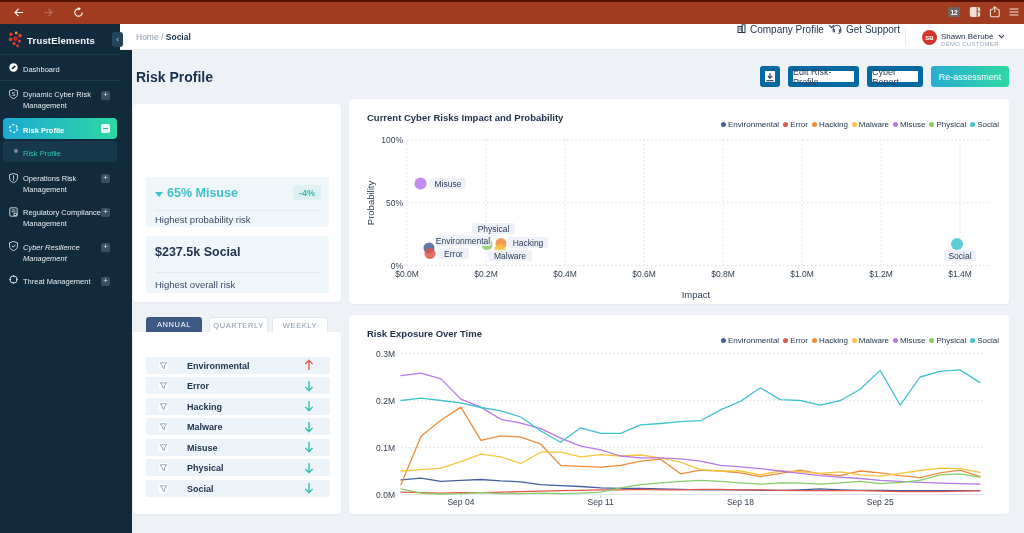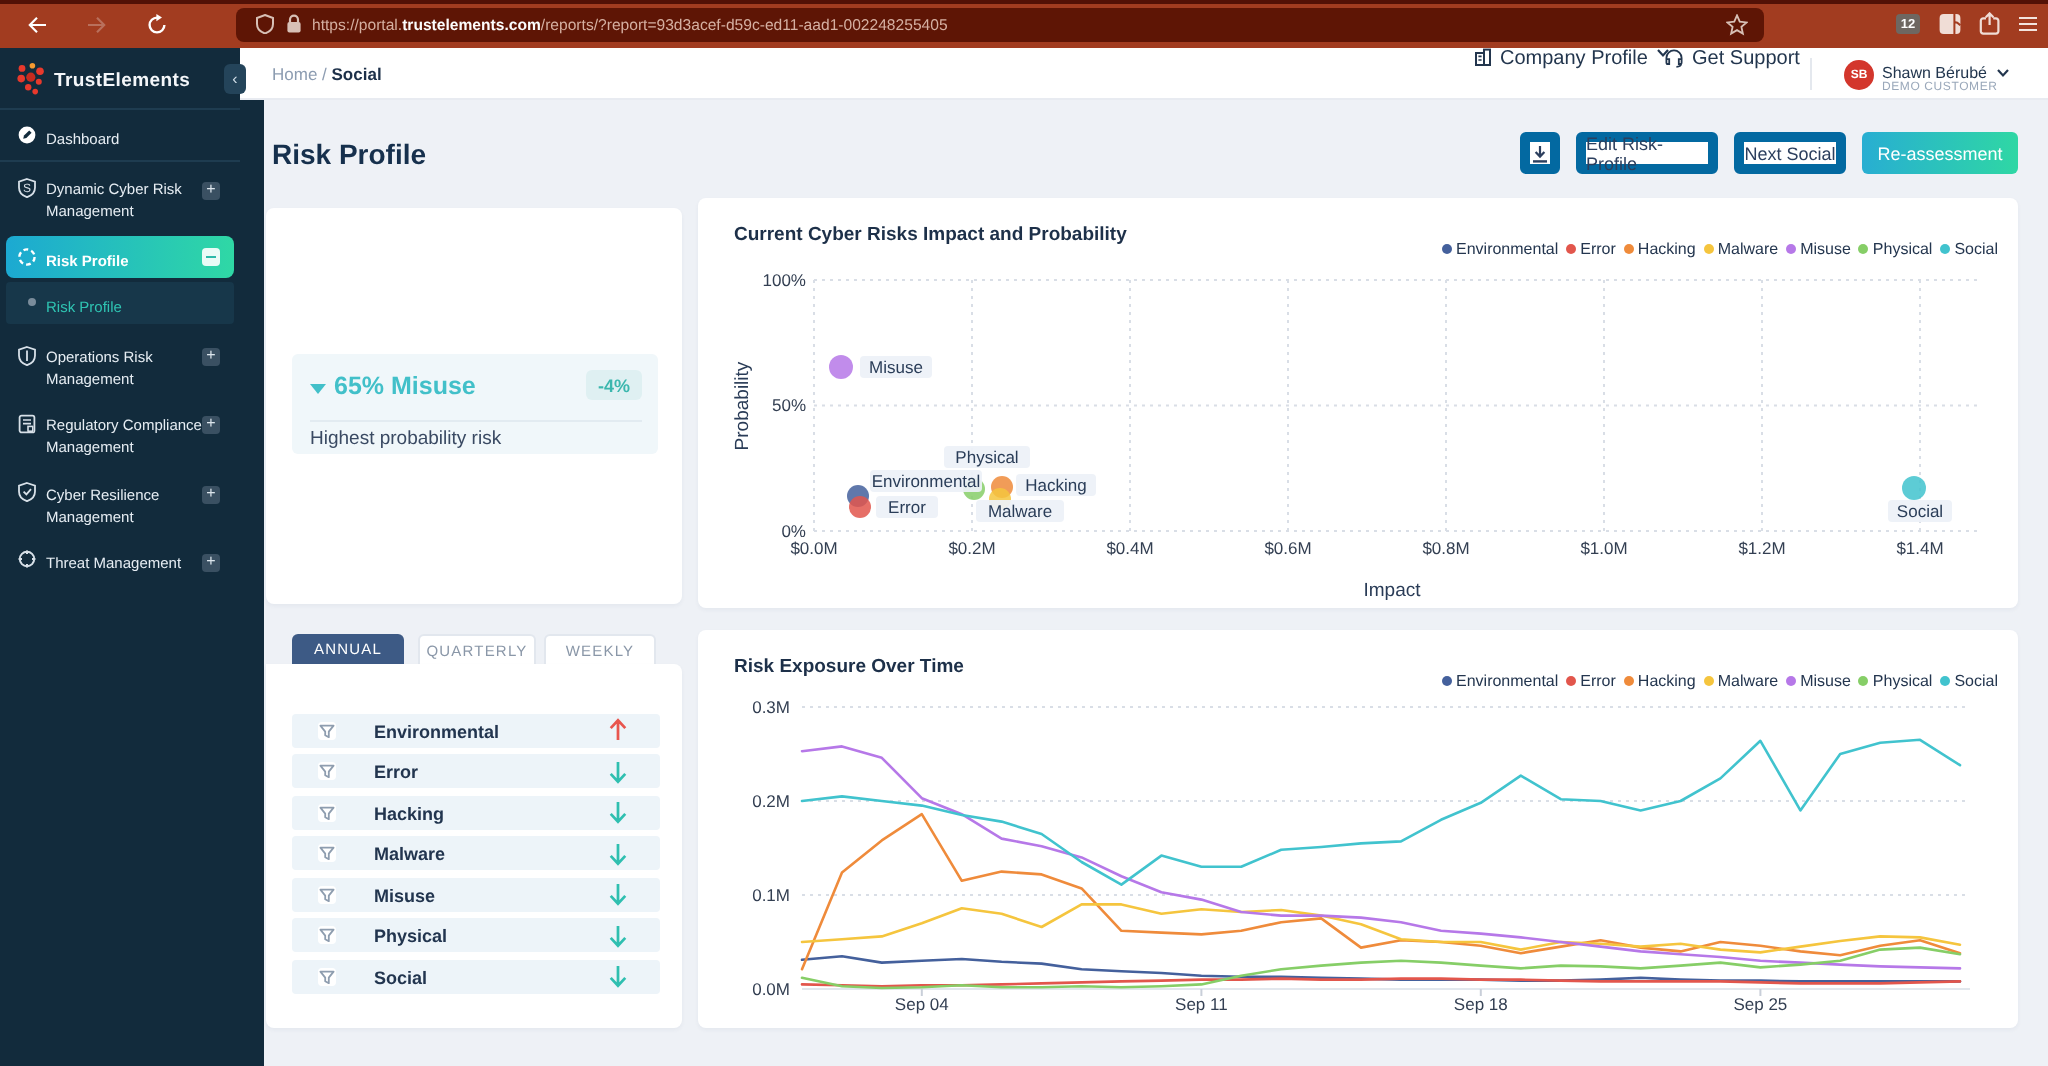--- a/index.html
+++ b/index.html
@@ -65,33 +65,20 @@
     <svg width="11" height="9" viewBox="0 0 12 10">
           <path d="M6 1 L10 5 L6 9 M1 5 H10" stroke="#B9705C" stroke-width="1.2" fill="none"></path>
         </svg>
   </div>
   <div class="navbtn" style="left:68px;width:20px;">
     <svg width="11" height="11" viewBox="0 0 11 11">
           <path d="M9.2 5.5 A3.7 3.7 0 1 1 5.5 1.8" stroke="#fff" stroke-width="1.2" fill="none"></path>
           <path d="M5.2 0 L8 1.8 L5.2 3.6 Z" fill="#fff"></path>
         </svg>
   </div>
-  <div id="urlbar">
-    <svg style="margin-left:10px" width="9" height="10" viewBox="0 0 9 10">
-          <path d="M4.5 0.5 L8.5 2 V5 C8.5 7.5 6.8 9 4.5 9.7 C2.2 9 0.5 7.5 0.5 5 V2 Z" stroke="#D8C0B6" stroke-width="1" fill="none"></path>
-        </svg>
-    <svg style="margin-left:6px" width="8" height="10" viewBox="0 0 8 10">
-          <rect x="0.7" y="4" width="6.6" height="5.3" rx="1" fill="#D8C0B6"></rect>
-          <path d="M2 4 V2.8 A2 2 0 0 1 6 2.8 V4" stroke="#D8C0B6" stroke-width="1.1" fill="none"></path>
-        </svg>
-    <div id="url">https://portal.<b>trustelements.com</b>/reports/?report=93d3acef-d59c-ed11-aad1-002248255405</div>
-    <svg style="position:absolute;right:8px;top:3px;" width="11" height="11" viewBox="0 0 12 12">
-          <path d="M6 0.8 L7.5 4.2 L11.2 4.6 L8.4 7 L9.2 10.7 L6 8.8 L2.8 10.7 L3.6 7 L0.8 4.6 L4.5 4.2 Z" stroke="#D8C0B6" stroke-width="1" fill="none"></path>
-        </svg>
-  </div>
   <div class="navbtn" style="left:944px;width:20px;">
     <span style="display:inline-block;background:#6E6761;border-radius:2px;color:#fff;font-size:6.5px;font-weight:bold;padding:1.5px 2.5px;">12</span>
   </div>
   <div class="navbtn" style="left:965px;width:20px;">
     <svg width="12" height="12" viewBox="0 0 12 12">
           <rect x="0.8" y="1" width="10.4" height="10" rx="2" fill="#F0DDD6"></rect>
           <path d="M8.2 1 V11 M8.2 5 C9.2 5 10.2 5.6 11.2 6.6" stroke="#A33B1F" stroke-width="1" fill="none"></path>
         </svg>
   </div>
   <div class="navbtn" style="left:985px;width:20px;">
@@ -162,21 +149,21 @@
         <path d="M2.5 3 h4 M2.5 4.8 h4" stroke="#D7E0E8" stroke-width="0.8"></path>
         <rect x="4.6" y="5.8" width="3.2" height="3.2" fill="#122B3C"></rect>
         <rect x="5" y="6.2" width="2.4" height="2.4" stroke="#D7E0E8" stroke-width="0.8" fill="none"></rect>
       </svg>
       <div class="mitem" style="top:183.0px;">Regulatory Compliance<br>Management</div>
       <div class="plus" style="top:184px;">+</div>
       <svg class="micon" style="top:217px;" width="9" height="10" viewBox="0 0 9 10">
         <path d="M4.5 0.5 L8.5 1.8 V4.8 C8.5 7.3 6.8 8.9 4.5 9.6 C2.2 8.9 0.5 7.3 0.5 4.8 V1.8 Z" stroke="#D7E0E8" stroke-width="0.9" fill="none"></path>
         <path d="M2.8 4.8 L4.2 6.2 L6.5 3.6" stroke="#D7E0E8" stroke-width="0.9" fill="none"></path>
       </svg>
-      <div class="mitem" style="top:217.5px;">Cyber Resilience<br>Management</div>
+      <div class="mitem" style="top:217.5px;font-style:italic;">Cyber Resilience<br>Management</div>
       <div class="plus" style="top:218.5px;">+</div>
       <svg class="micon" style="top:251px;" width="9" height="9" viewBox="0 0 9 9">
         <circle cx="4.5" cy="4.5" r="3.6" stroke="#D7E0E8" stroke-width="1" fill="none"></circle>
         <path d="M4.5 0.3 V2 M4.5 7 V8.7 M0.3 4.5 H2 M7 4.5 H8.7" stroke="#D7E0E8" stroke-width="1"></path>
       </svg>
       <div class="mitem" style="top:251.5px;">Threat Management</div>
       <div class="plus" style="top:252.5px;">+</div>
     </div>
 
 <div id="topbar">
@@ -209,29 +196,34 @@
 </div>
 
 <h1>Risk Profile</h1>
 <div class="btn" style="left:760px;width:20px;">
   <svg width="10" height="10" viewBox="0 0 10 10">
         <path d="M5 1 V6 M2.8 4 L5 6.3 L7.2 4" stroke="#2C3F5E" stroke-width="1.1" fill="none"></path>
         <path d="M1.5 8.7 H8.5" stroke="#2C3F5E" stroke-width="1.2"></path>
       </svg>
 </div>
 <div class="btn" style="left:788px;width:71px;">Edit Risk-Profile</div>
-<div class="btn" style="left:867px;width:56px;">Next Social</div>
+<div class="btn" style="left:867px;width:56px;">Cyber Report</div>
 <div class="btn" style="left:931px;width:78px;background:linear-gradient(90deg,#28AED2,#2FD7A4);border:none;color:#fff;">Re-assessment</div>
 
 <div class="card" style="left:133px;top:104px;width:208px;height:198px;">
   <div class="stat" style="top:73px;height:50px;">
     <div class="tt"><span class="tri"></span>65% Misuse</div>
     <div class="badge">-4%</div>
     <div class="hl"></div>
     <div class="sub" style="top:37px;">Highest probability risk</div>
+  </div>
+  <div class="stat" style="top:132px;height:57px;">
+    <div class="tt" style="color:#22354F;">$237.5k Social</div>
+    <div class="hl" style="top:36px;"></div>
+    <div class="sub" style="top:43px;">Highest overall risk</div>
   </div>
 </div>
 
 <div class="tab" style="left:146px;width:56px;background:#3D5A85;color:#fff;">ANNUAL</div>
 <div class="tab" style="left:209px;width:59px;background:#fff;border:1px solid #E2E7EE;border-bottom:none;color:#8A97A8;">QUARTERLY</div>
 <div class="tab" style="left:272px;width:56px;background:#fff;border:1px solid #E2E7EE;border-bottom:none;color:#8A97A8;">WEEKLY</div>
 
 <div class="card" style="left:133px;top:332px;width:208px;height:182px;border-top-left-radius:0;">
   <div class="row" style="top:24.5px;">
         <div style="position:absolute;left:13px;top:4px;width:9px;height:9px;background:#fff;border-radius:2px;">

